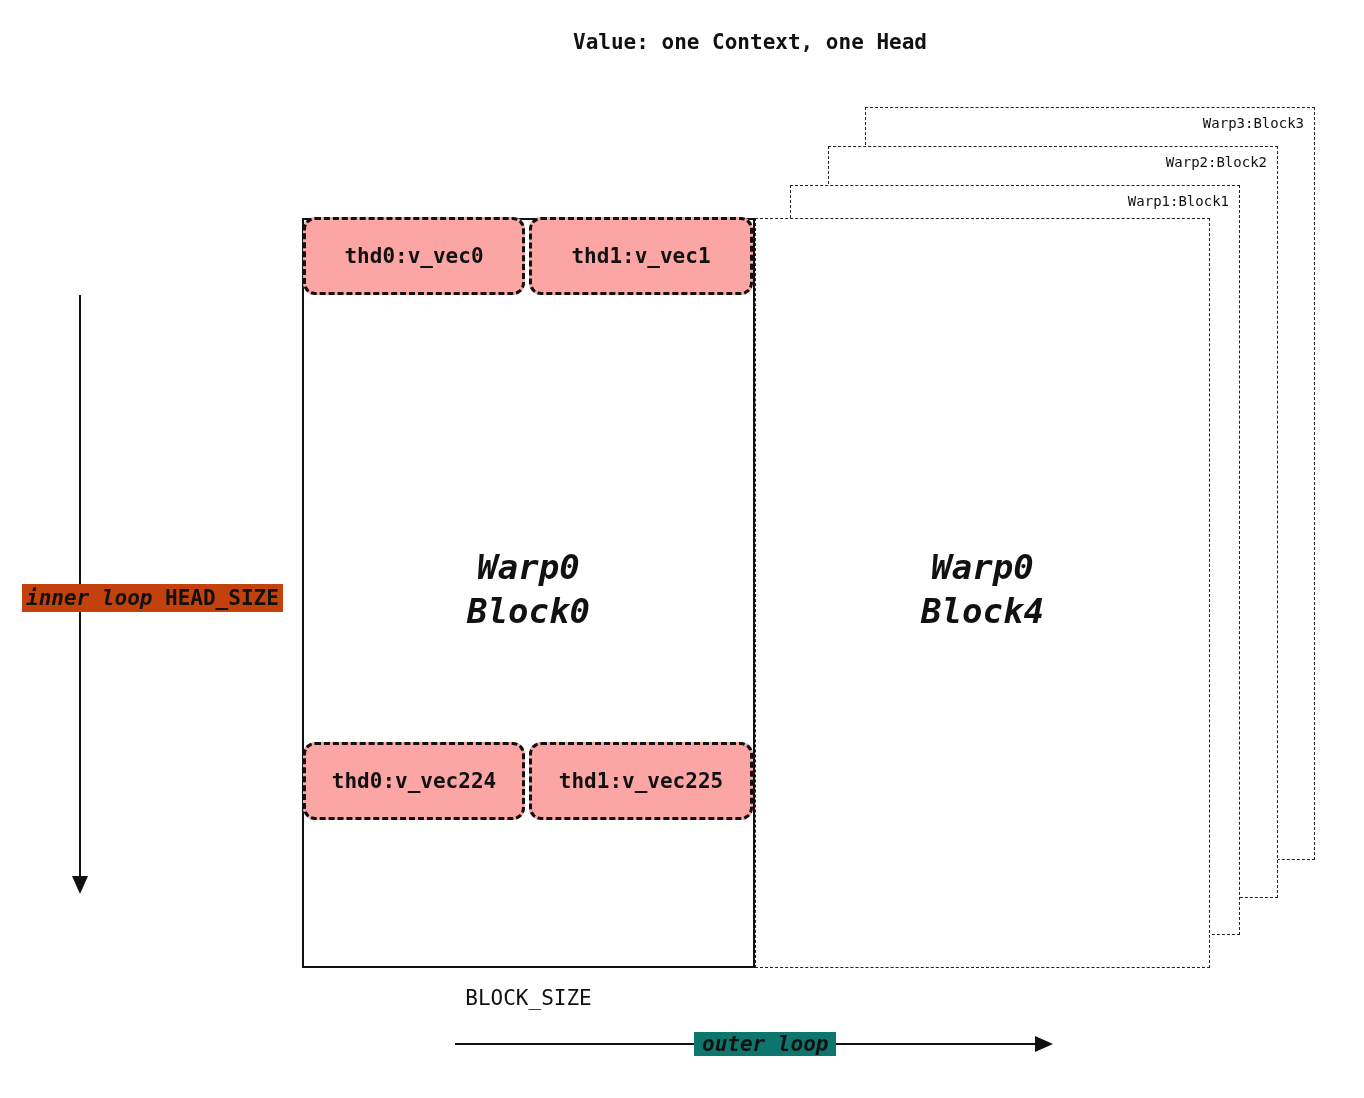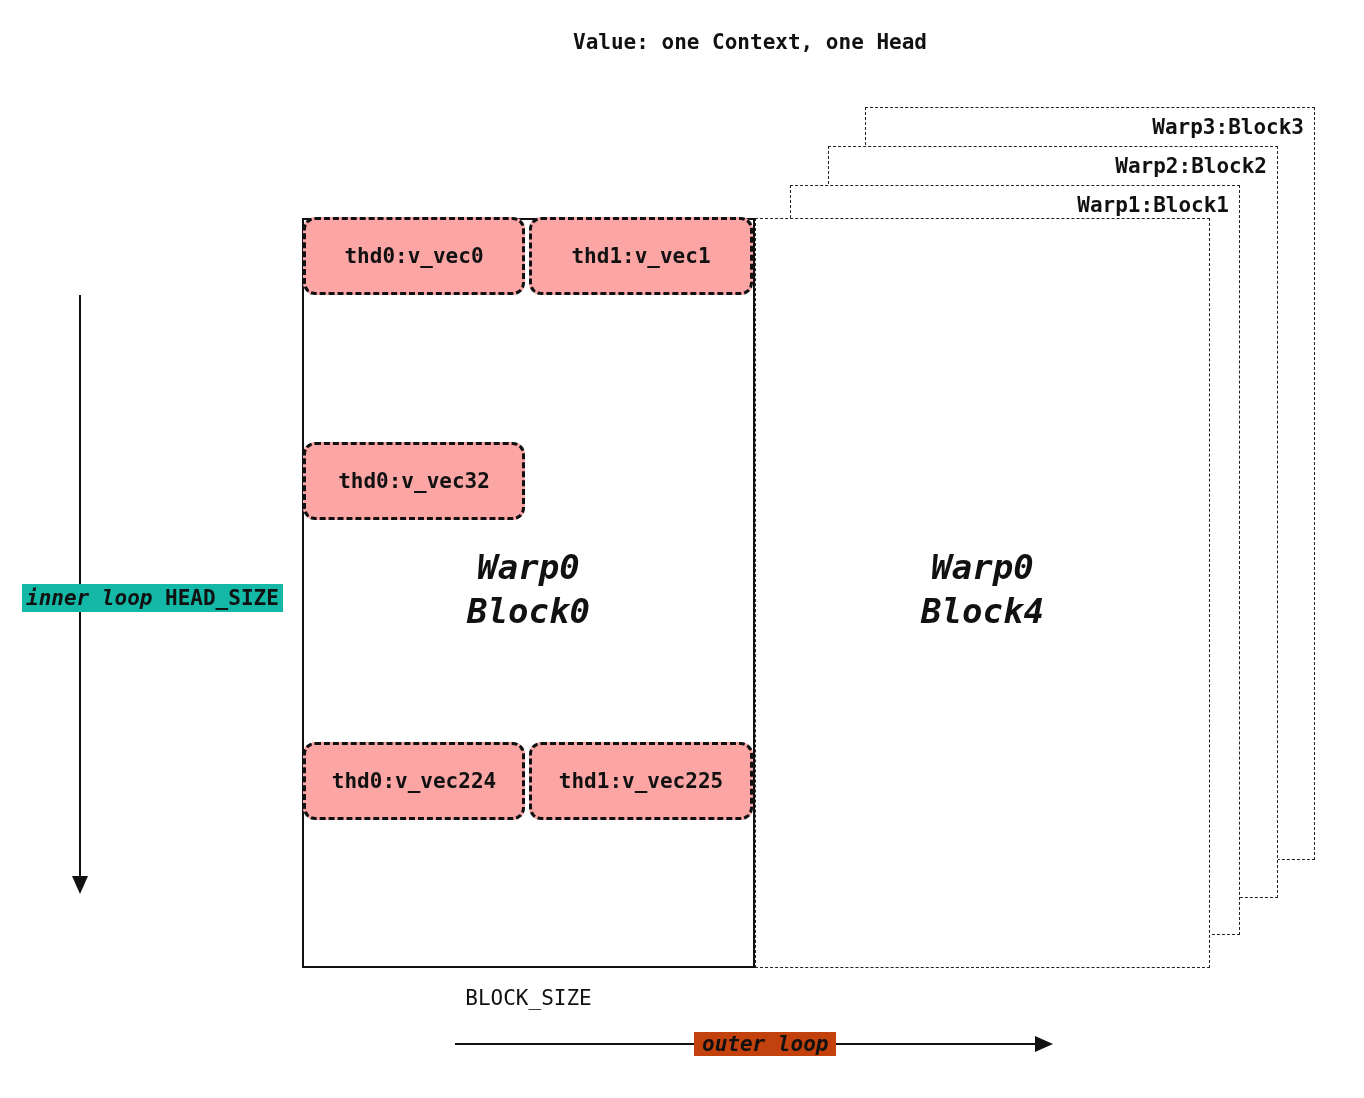--- a/index.html
+++ b/index.html
@@ -31,21 +31,21 @@
     background: #ffffff;
   }
   .blk1 { left: 790px; top: 185px; width: 450px; height: 750px; z-index: 3; }
   .blk2 { left: 828px; top: 146px; width: 450px; height: 752px; z-index: 2; }
   .blk3 { left: 865px; top: 107px; width: 450px; height: 753px; z-index: 1; }
   .blk4 { left: 755px; top: 218px; width: 455px; height: 750px; z-index: 4; }
 
   .blk-tag {
     position: absolute;
     top: 7px; right: 10px;
-    font-size: 21px; font-weight: bold;
+    font-size: 14px; font-weight: normal;
     white-space: nowrap;
   }
 
   
   .block0 {
     left: 302px; top: 218px; width: 453px; height: 750px;
     border: 2px solid #111111;
     background: #ffffff;
     z-index: 5;
   }
@@ -91,38 +91,38 @@
     left: 1035px; top: 1036px; width: 0; height: 0;
     border-top: 8px solid transparent;
     border-bottom: 8px solid transparent;
     border-left: 18px solid #111111;
     z-index: 7;
   }
 
   
   .inner-label {
     left: 22px; top: 584px;
-    background: #14b8a6;
+    background: #c2410c;
     padding: 2px 4px;
     font-size: 21px; font-weight: bold;
     white-space: nowrap;
     z-index: 8;
   }
   .inner-label .it { font-style: italic; margin-right: 0.6em; }
 
   .block-size-label {
     left: 302px; top: 986px; width: 453px;
     text-align: center;
     font-size: 21px; font-weight: normal;
     z-index: 8;
   }
 
   .outer-label {
     left: 694px; top: 1032px;
-    background: #c2410c;
+    background: #0f766e;
     padding: 0 8px;
     font-size: 21px; font-weight: bold; font-style: italic;
     white-space: nowrap;
     z-index: 8;
   }
 </style>
 </head>
 <body>
 
 <div class="page">
@@ -146,21 +146,20 @@
   </div>
 
   <div class="block0"></div>
   <div class="big-label b0l">
     <div>Warp0</div>
     <div>Block0</div>
   </div>
 
   <div class="tbox r1 c0">thd0:v_vec0</div>
   <div class="tbox r1 c1">thd1:v_vec1</div>
-  <div class="tbox r2 c0">thd0:v_vec32</div>
   <div class="tbox r3 c0">thd0:v_vec224</div>
   <div class="tbox r3 c1">thd1:v_vec225</div>
 
   <div class="v-line"></div>
   <div class="v-head"></div>
   <div class="inner-label">
     <span class="it">inner loop</span><span>HEAD_SIZE</span>
   </div>
 
   <div class="block-size-label">BLOCK_SIZE</div>

